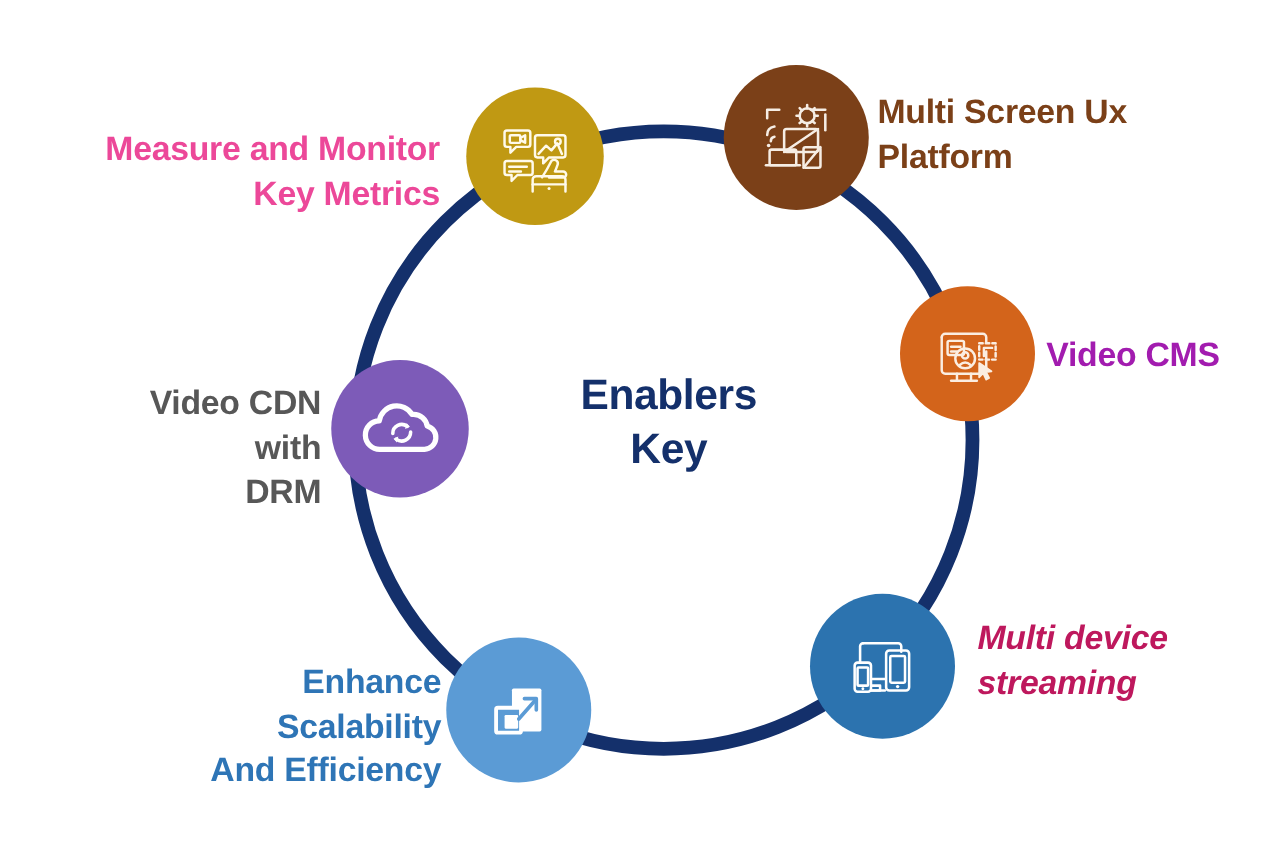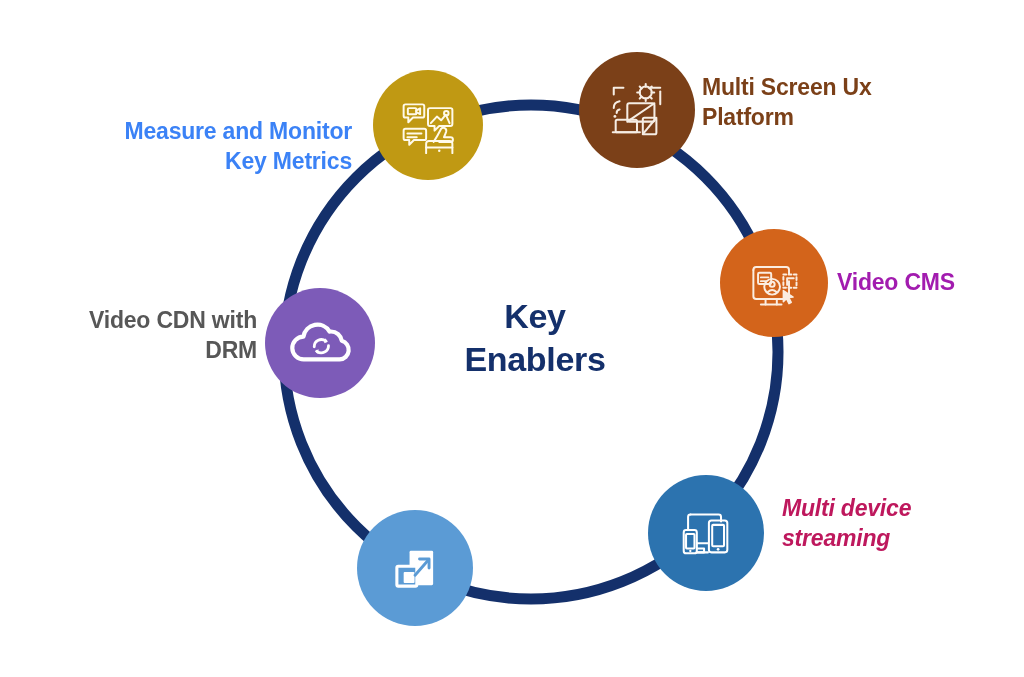--- a/index.html
+++ b/index.html
@@ -40,41 +40,41 @@
     position: absolute;
     border-radius: 50%;
     display: flex;
     align-items: center;
     justify-content: center;
     box-sizing: border-box;
   }
   .node svg { display: block; }
   .node-label {
     position: absolute;
-    font-size: 23px;
+    font-size: 27px;
     font-weight: bold;
     line-height: 1.32;
     letter-spacing: -0.2px;
     white-space: pre-line;
   }
   .lbl-right { text-align: left; }
   .lbl-left  { text-align: right; }
 </style>
 </head>
 <body>
 
 <div id="canvas">
 
   <svg id="ring-svg" viewBox="0 0 1024 677">
     <circle id="ring-path" cx="531" cy="352" r="247" fill="none" stroke="#14306B" stroke-width="11"></circle>
   </svg>
 
   <div class="center-label" style="color: rgb(20, 48, 107);">
+    <div>Enablers</div>
     <div>Key</div>
-    <div>Enablers</div>
   </div>
 
   <div class="node" id="node-0" style="left: 579px; top: 52px; width: 116px; height: 116px; background: rgb(123, 64, 24);">
     <svg width="62" height="62" viewBox="0 0 64 64" fill="none" stroke="#F6EDE4" stroke-width="2.1" stroke-linecap="round" stroke-linejoin="round">
       <path d="M8 16 V9 H18"></path>
       <path d="M56 13 V26"></path>
       <path d="M44 9 H56"></path>
       <circle cx="41" cy="14" r="6.2"></circle>
       <path d="M41 5.2 V8"></path>
         <path d="M41 20 V22.8"></path>
@@ -140,20 +140,22 @@
     <svg width="58" height="58" viewBox="0 0 64 64">
       <rect x="26" y="13" width="26" height="38" rx="1.5" fill="#FFFFFF"></rect>
       <rect x="12" y="30" width="22" height="22" rx="1.5" fill="#5B9BD5" stroke="#FFFFFF" stroke-width="3.4"></rect>
       <rect x="19.5" y="36.5" width="12" height="12" rx="1" fill="#FFFFFF"></rect>
       <g stroke="#5B9BD5" stroke-width="3.2" stroke-linecap="round" stroke-linejoin="round" fill="none">
         <path d="M32 40 L46 24"></path>
         <path d="M37 22 H47.5 V32"></path>
       </g>
     </svg>
   </div>
+  <div class="node-label lbl-left" id="label-3" style="color: rgb(46, 117, 182); left: 108px; top: 528px; width: 245px;">Enhance Scalability
+And Efficiency</div>
 
   <div class="node" id="node-4" style="left: 265px; top: 288px; width: 110px; height: 110px; background: rgb(125, 91, 184);">
     <svg width="64" height="64" viewBox="0 0 70 64">
       <path d="M17.5 50 a12.5 12.5 0 0 1-0.6-25 A15.5 15.5 0 0 1 45.5 19.5 a11 11 0 0 1 1.5-0.1 a12 12 0 0 1 11.8 10.2 a10.4 10.4 0 0 1-2.3 20.4 Z" fill="none" stroke="#FFFFFF" stroke-width="4.6" stroke-linejoin="round"></path>
       <g transform="translate(36.5,35.5)">
         <g fill="none" stroke="#FFFFFF" stroke-width="3.1" stroke-linecap="round">
           <path d="M-7.8 0.6 a7.8 7.8 0 0 1 12.6 -6.2"></path>
           <path d="M7.8 -0.6 a7.8 7.8 0 0 1 -12.6 6.2"></path>
         </g>
         <path d="M4.2 -8.6 L7.2 -5.2 L3 -3.2 Z" fill="#FFFFFF"></path>
@@ -174,16 +176,16 @@
       <circle cx="51.5" cy="19.5" r="2.4"></circle>
       <path d="M8 36 H28 a2 2 0 0 1 2 2 V46 a2 2 0 0 1-2 2 H17 l-5 5 V48 H8 a2 2 0 0 1-2-2 V38 a2 2 0 0 1 2-2 Z"></path>
       <path d="M10 41 H25"></path>
         <path d="M10 45 H20"></path>
       <path d="M30 62 V52 a3 3 0 0 1 3-3 H55 a3 3 0 0 1 3 3 V62"></path>
       <path d="M30 56 H58"></path>
       <circle cx="44" cy="59.5" r="1.3" fill="#FFFAEA" stroke="none"></circle>
       <path d="M38 50 q4-6 8-14 a3.2 3.2 0 0 1 5.4 3 q-1.4 4-2.4 6 H56 a2.6 2.6 0 0 1 0 5.2 H44"></path>
     </svg>
   </div>
-  <div class="node-label lbl-left" id="label-5" style="color: #3b82f6; left: 84px; top: 116px; width: 268px;">Measure and Monitor
+  <div class="node-label lbl-left" id="label-5" style="color: #ec4899; left: 84px; top: 102px; width: 268px;">Measure and Monitor
 Key Metrics</div>
 
 </div>
 
 </body></html>

